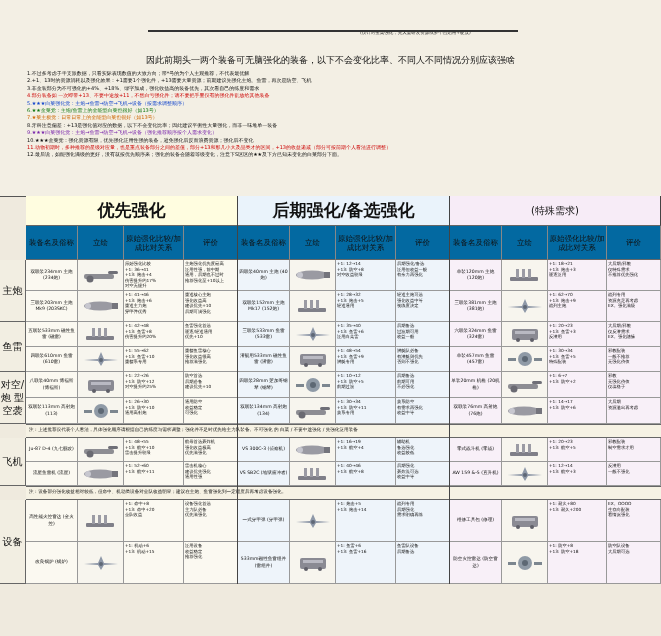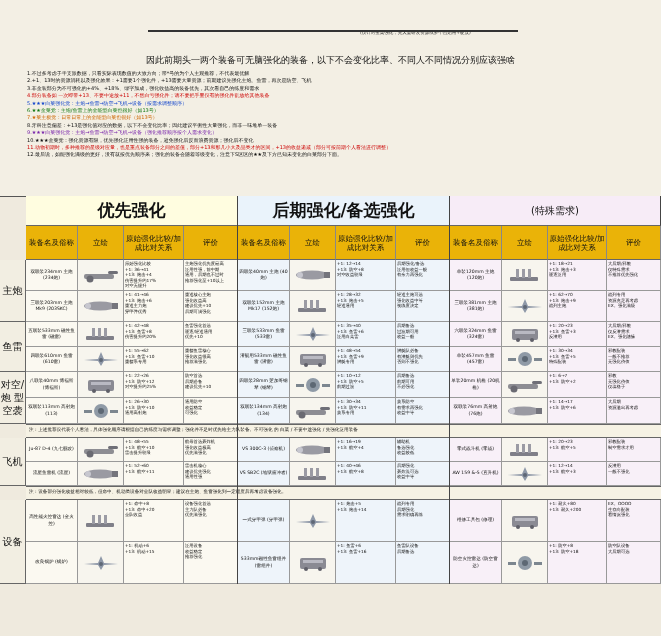--- a/index.html
+++ b/index.html
@@ -32,21 +32,21 @@
     background:#f2eee2;font-size:10px;line-height:13px;text-align:center;color:#111;
     display:flex;align-items:center;justify-content:center;box-sizing:border-box;}
   .grp{position:absolute;top:0;height:30px;border-bottom:1px solid #666;border-right:1px solid #444;
     display:flex;align-items:center;justify-content:center;font-size:17px;font-weight:bold;color:#111;box-sizing:border-box;}
   .grp.g1{background:#fffde0;}
   .grp.g2{background:#eaf3fb;}
   .grp.g3{background:#f7ecf7;}
   .grp small{font-size:10px;font-weight:normal;}
   .sub{position:absolute;top:30px;height:34px;border-bottom:1px solid #666;border-right:1px solid #888;
     display:flex;align-items:center;justify-content:center;text-align:center;font-size:7.5px;line-height:9px;
-    color:#111;background:#eab308;box-sizing:border-box;padding:0 1px;}
+    color:#111;background:#0369a1;box-sizing:border-box;padding:0 1px;}
   .cell{position:absolute;border-right:1px solid #999;border-bottom:1px solid #999;box-sizing:border-box;
     overflow:hidden;font-size:4.3px;line-height:5.6px;color:#111;padding:1px;}
   .cell.n{background:#fbf9f1;}
   .cell.b{background:#eef4fa;}
   .cell.p{background:#f8f0f8;}
   .cell.art{display:flex;align-items:center;justify-content:center;background:#f7f5ee;}
   .cell.nm{text-align:center;font-size:4.6px;line-height:6.4px;display:flex;align-items:center;justify-content:center;}
   .art svg{display:block;}
   .banner{position:absolute;left:26px;height:14px;border-bottom:1px solid #666;border-top:1px solid #666;
     background:#f6f2e4;font-size:4.6px;line-height:7px;color:#111;padding:1px 3px;box-sizing:border-box;width:635px;overflow:hidden;}

